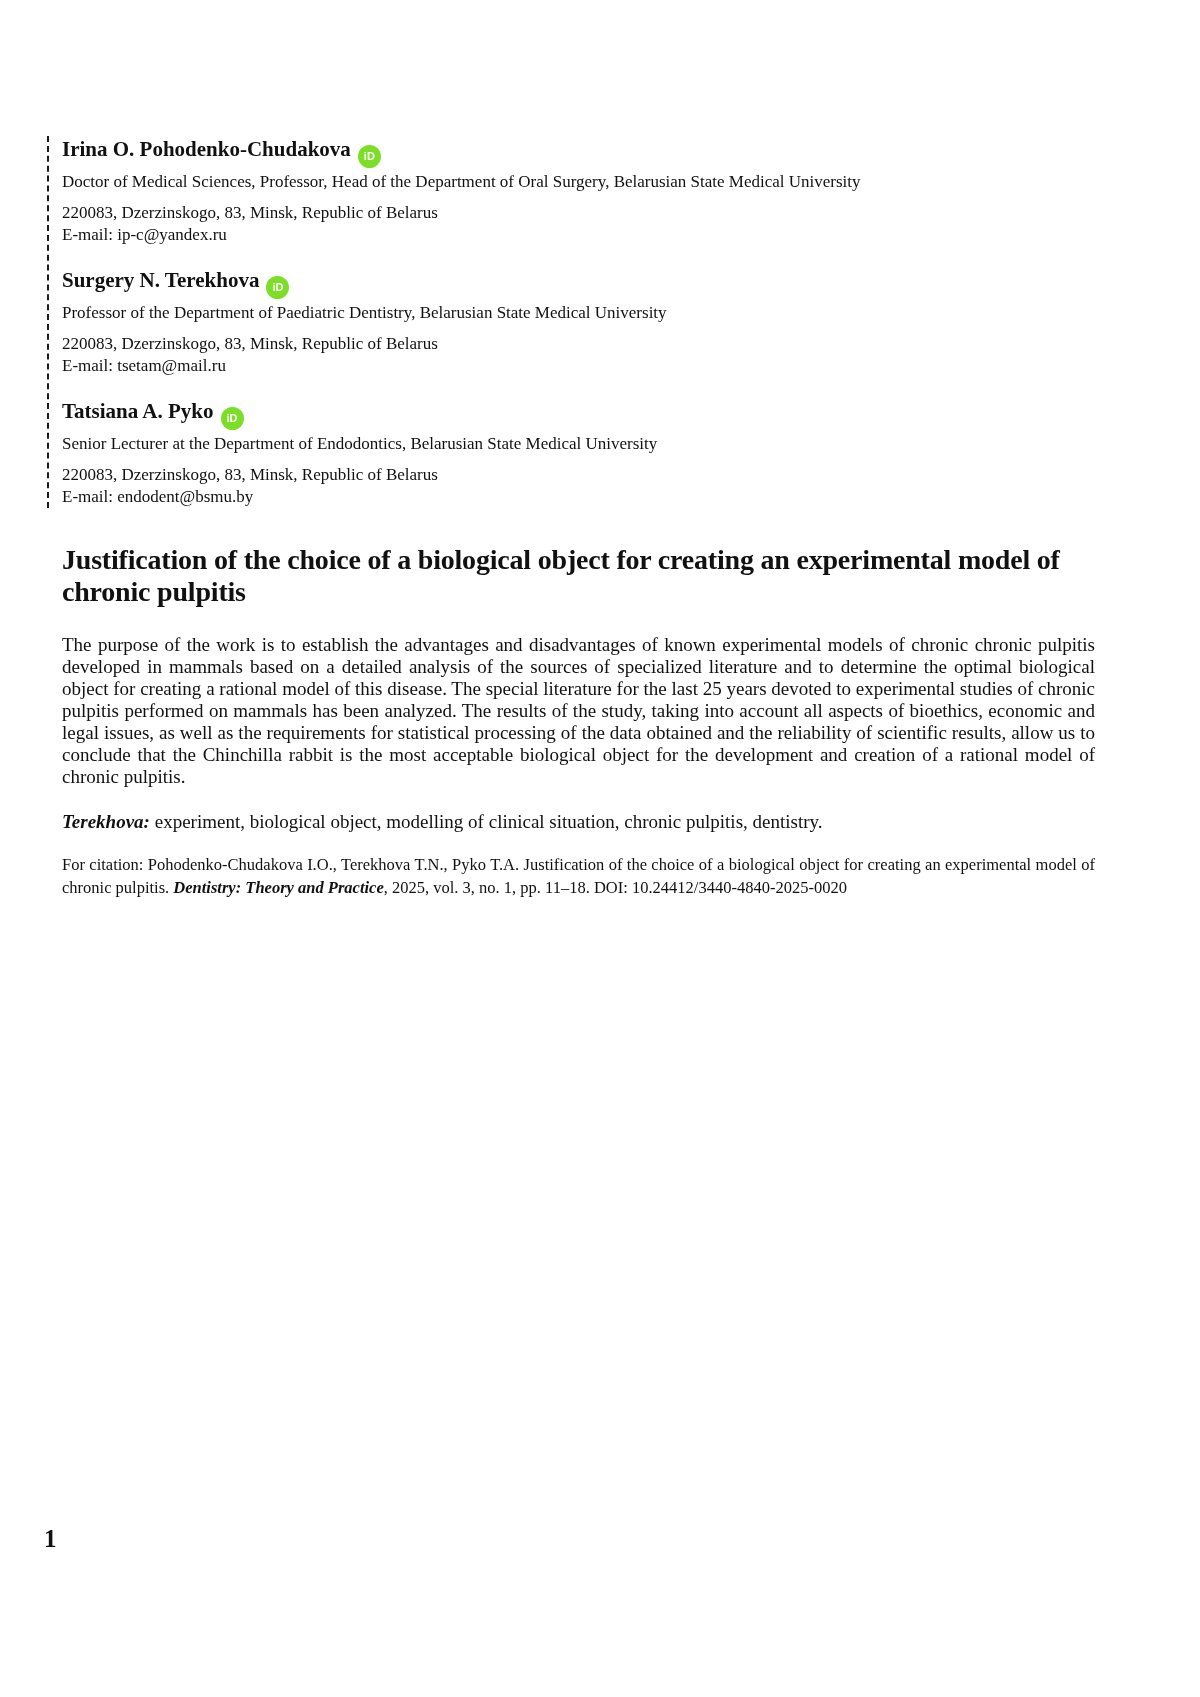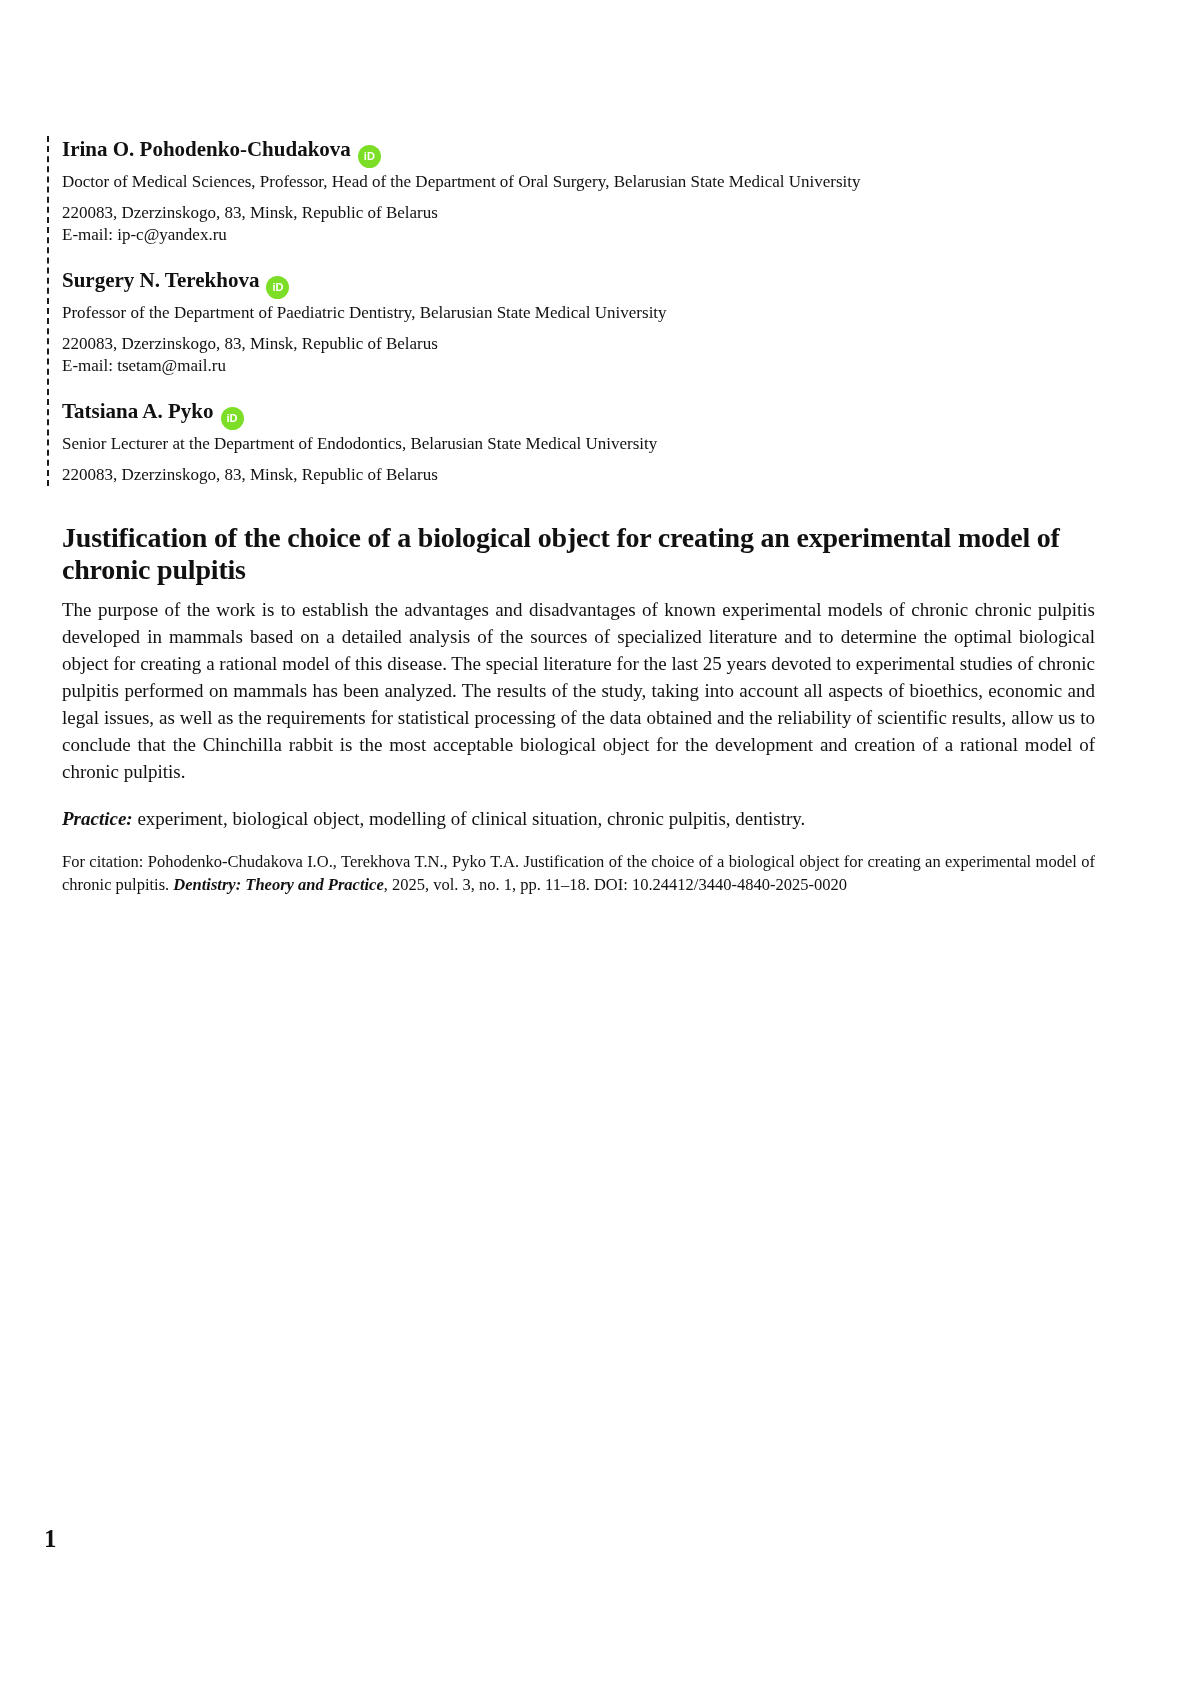--- a/index.html
+++ b/index.html
@@ -61,23 +61,23 @@
     line-height: 22px;
   }
   .article-title {
     margin: 36px 0 0 0;
     font-size: 28px;
     line-height: 32px;
     font-weight: bold;
     letter-spacing: -0.2px;
   }
   .abstract {
-    margin: 10px 0 0 0;
+    margin: 26px 0 0 0;
     font-size: 19px;
-    line-height: 27px;
+    line-height: 22px;
     text-align: justify;
   }
   .keywords {
     margin: 21px 0 0 0;
     font-size: 19px;
     line-height: 26px;
   }
   .keywords-label {
     font-weight: bold;
     font-style: italic;
@@ -124,30 +124,31 @@
       <div class="author-address">220083, Dzerzinskogo, 83, Minsk, Republic of Belarus</div>
       <div class="author-email">E-mail: tsetam@mail.ru</div>
     </div>
 
     <div class="author">
       <div class="author-name-row">
         <span>Tatsiana A. Pyko</span><span class="orcid-icon" style="background: rgb(124, 222, 38);">iD</span>
       </div>
       <div class="author-position">Senior Lecturer at the Department of Endodontics, Belarusian State Medical University</div>
       <div class="author-address">220083, Dzerzinskogo, 83, Minsk, Republic of Belarus</div>
+      <div class="author-email">E-mail: endodent@bsmu.by</div>
     </div>
 
   </section>
 
   <h1 class="article-title">Justification of the choice of a biological object for creating an experimental model of chronic pulpitis</h1>
 
   <p class="abstract">The purpose of the work is to establish the advantages and disadvantages of known experimental models of chronic chronic pulpitis developed in mammals based on a detailed analysis of the sources of specialized literature and to determine the optimal biological object for creating a rational model of this disease. The special literature for the last 25 years devoted to experimental studies of chronic pulpitis performed on mammals has been analyzed. The results of the study, taking into account all aspects of bioethics, economic and legal issues, as well as the requirements for statistical processing of the data obtained and the reliability of scientific results, allow us to conclude that the Chinchilla rabbit is the most acceptable biological object for the development and creation of a rational model of chronic pulpitis.</p>
 
   <p class="keywords">
-    <span class="keywords-label">Practice:</span>
+    <span class="keywords-label">Terekhova:</span>
     <span>experiment, biological object, modelling of clinical situation, chronic pulpitis, dentistry.</span>
   </p>
 
   <p class="citation"><span>For citation: Pohodenko-Chudakova I.O., Terekhova T.N., Pyko T.A. Justification of the choice of a biological object for creating an experimental model of chronic pulpitis. </span><span class="citation-journal">Dentistry: Theory and Practice</span><span>, 2025, vol. 3, no. 1, pp. 11–18. DOI: 10.24412/3440-4840-2025-0020</span></p>
 
 </div>
 
 <div class="page-number">1</div>
 
 </body></html>

